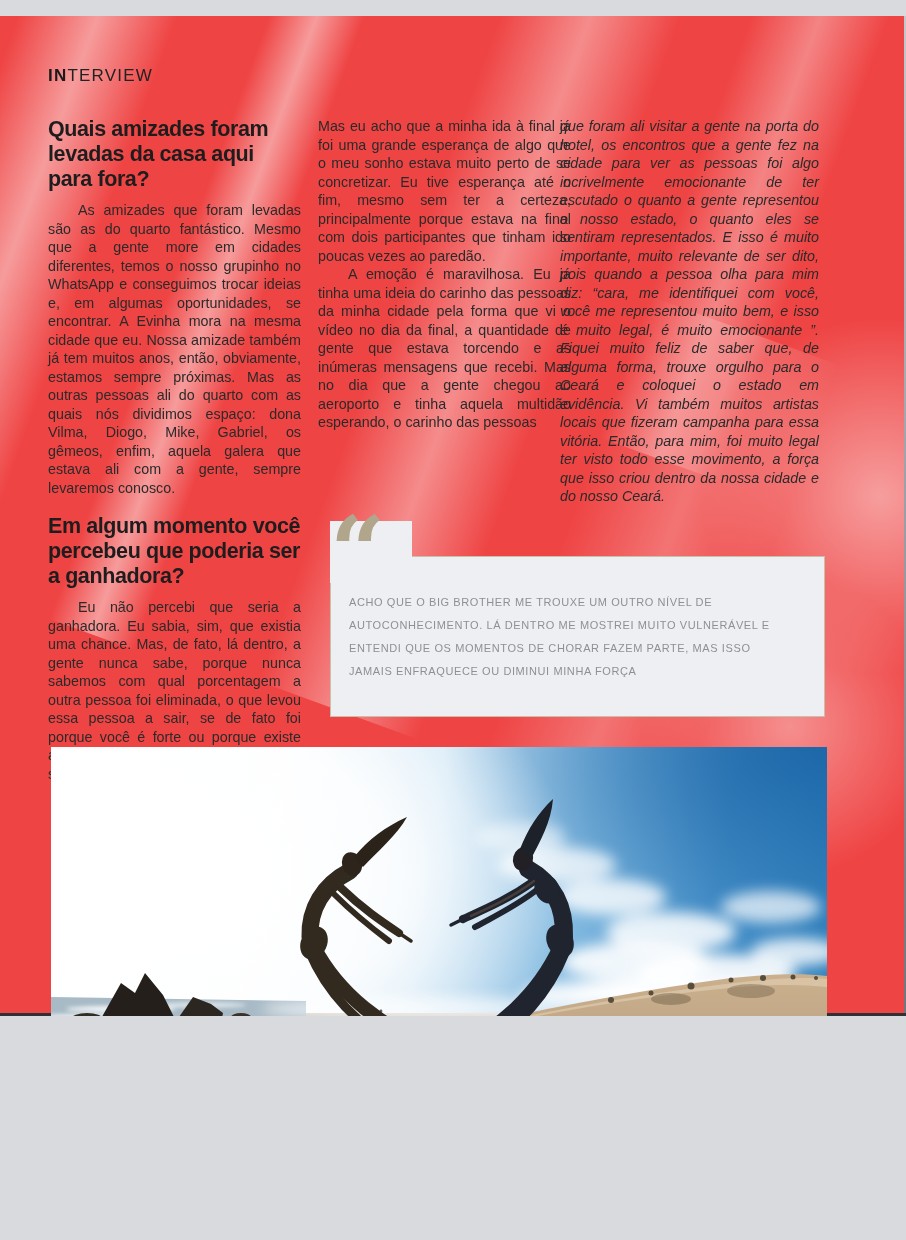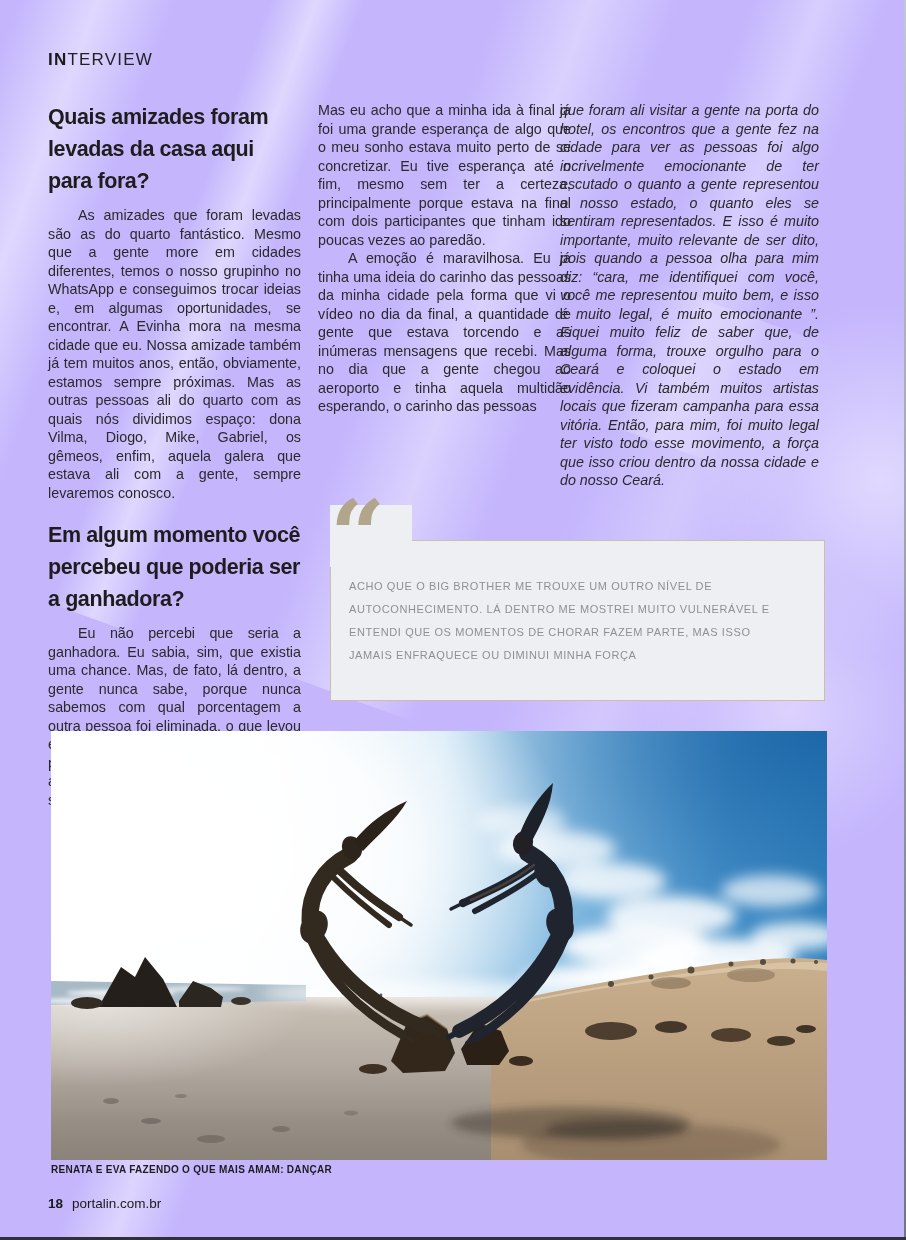--- a/index.html
+++ b/index.html
@@ -1,18 +1,18 @@
 <!DOCTYPE html>
 <html lang="pt-BR"><head>
 <meta charset="utf-8">
 <style>
   html,body{margin:0;padding:0;background:#d8dadd;}
   .page{
-    position:relative;width:906px;height:1240px;margin:0 auto;
-    background:#c4b5fd;overflow:hidden;
+    position:relative;width:906px;height:1000px;margin:16px auto;
+    background:#ef4444;overflow:hidden;
     font-family:"Liberation Sans",sans-serif;color:#2b2a2a;
   }
   
   .streak{position:absolute;pointer-events:none;
     background:linear-gradient(to right,rgba(255,255,255,0),rgba(255,255,255,.85),rgba(255,255,255,0));
     transform:rotate(20deg);opacity:.55;}
   .s1{left:-50px;top:-120px;width:150px;height:640px;}
   .s2{left:170px;top:-80px;width:90px;height:720px;}
   .s3{left:400px;top:-140px;width:170px;height:860px;opacity:.45;}
   .s4{left:690px;top:-100px;width:130px;height:560px;opacity:.4;}
@@ -27,21 +27,21 @@
   .kicker{position:absolute;left:48px;top:50px;font-size:17px;letter-spacing:1.2px;color:#1a1a1a;}
   .kicker .b{font-weight:800;}
   .kicker .r{font-weight:400;color:#222;}
 
   
   .col{position:absolute;top:101px;}
   .col1{left:48px;width:253px;}
   .col2{left:318px;width:253px;}
   .col3{left:560px;width:259px;font-style:italic;}
   .col h2{
-    font-size:21.5px;line-height:32px;font-weight:700;letter-spacing:-.4px;
+    font-size:21.5px;line-height:25px;font-weight:700;letter-spacing:-.4px;
     color:#1f1c1d;margin:17px 0 9px;}
   .col h2.first{margin-top:0;}
   .col p{
     margin:0;font-size:14.3px;line-height:18.5px;text-align:justify;
     color:#2b2a2a;hyphens:auto;-webkit-hyphens:auto;}
   .col p.indent{text-indent:30px;}
 
   
   .quote-box{
     position:absolute;left:330px;top:540px;width:495px;height:161px;

